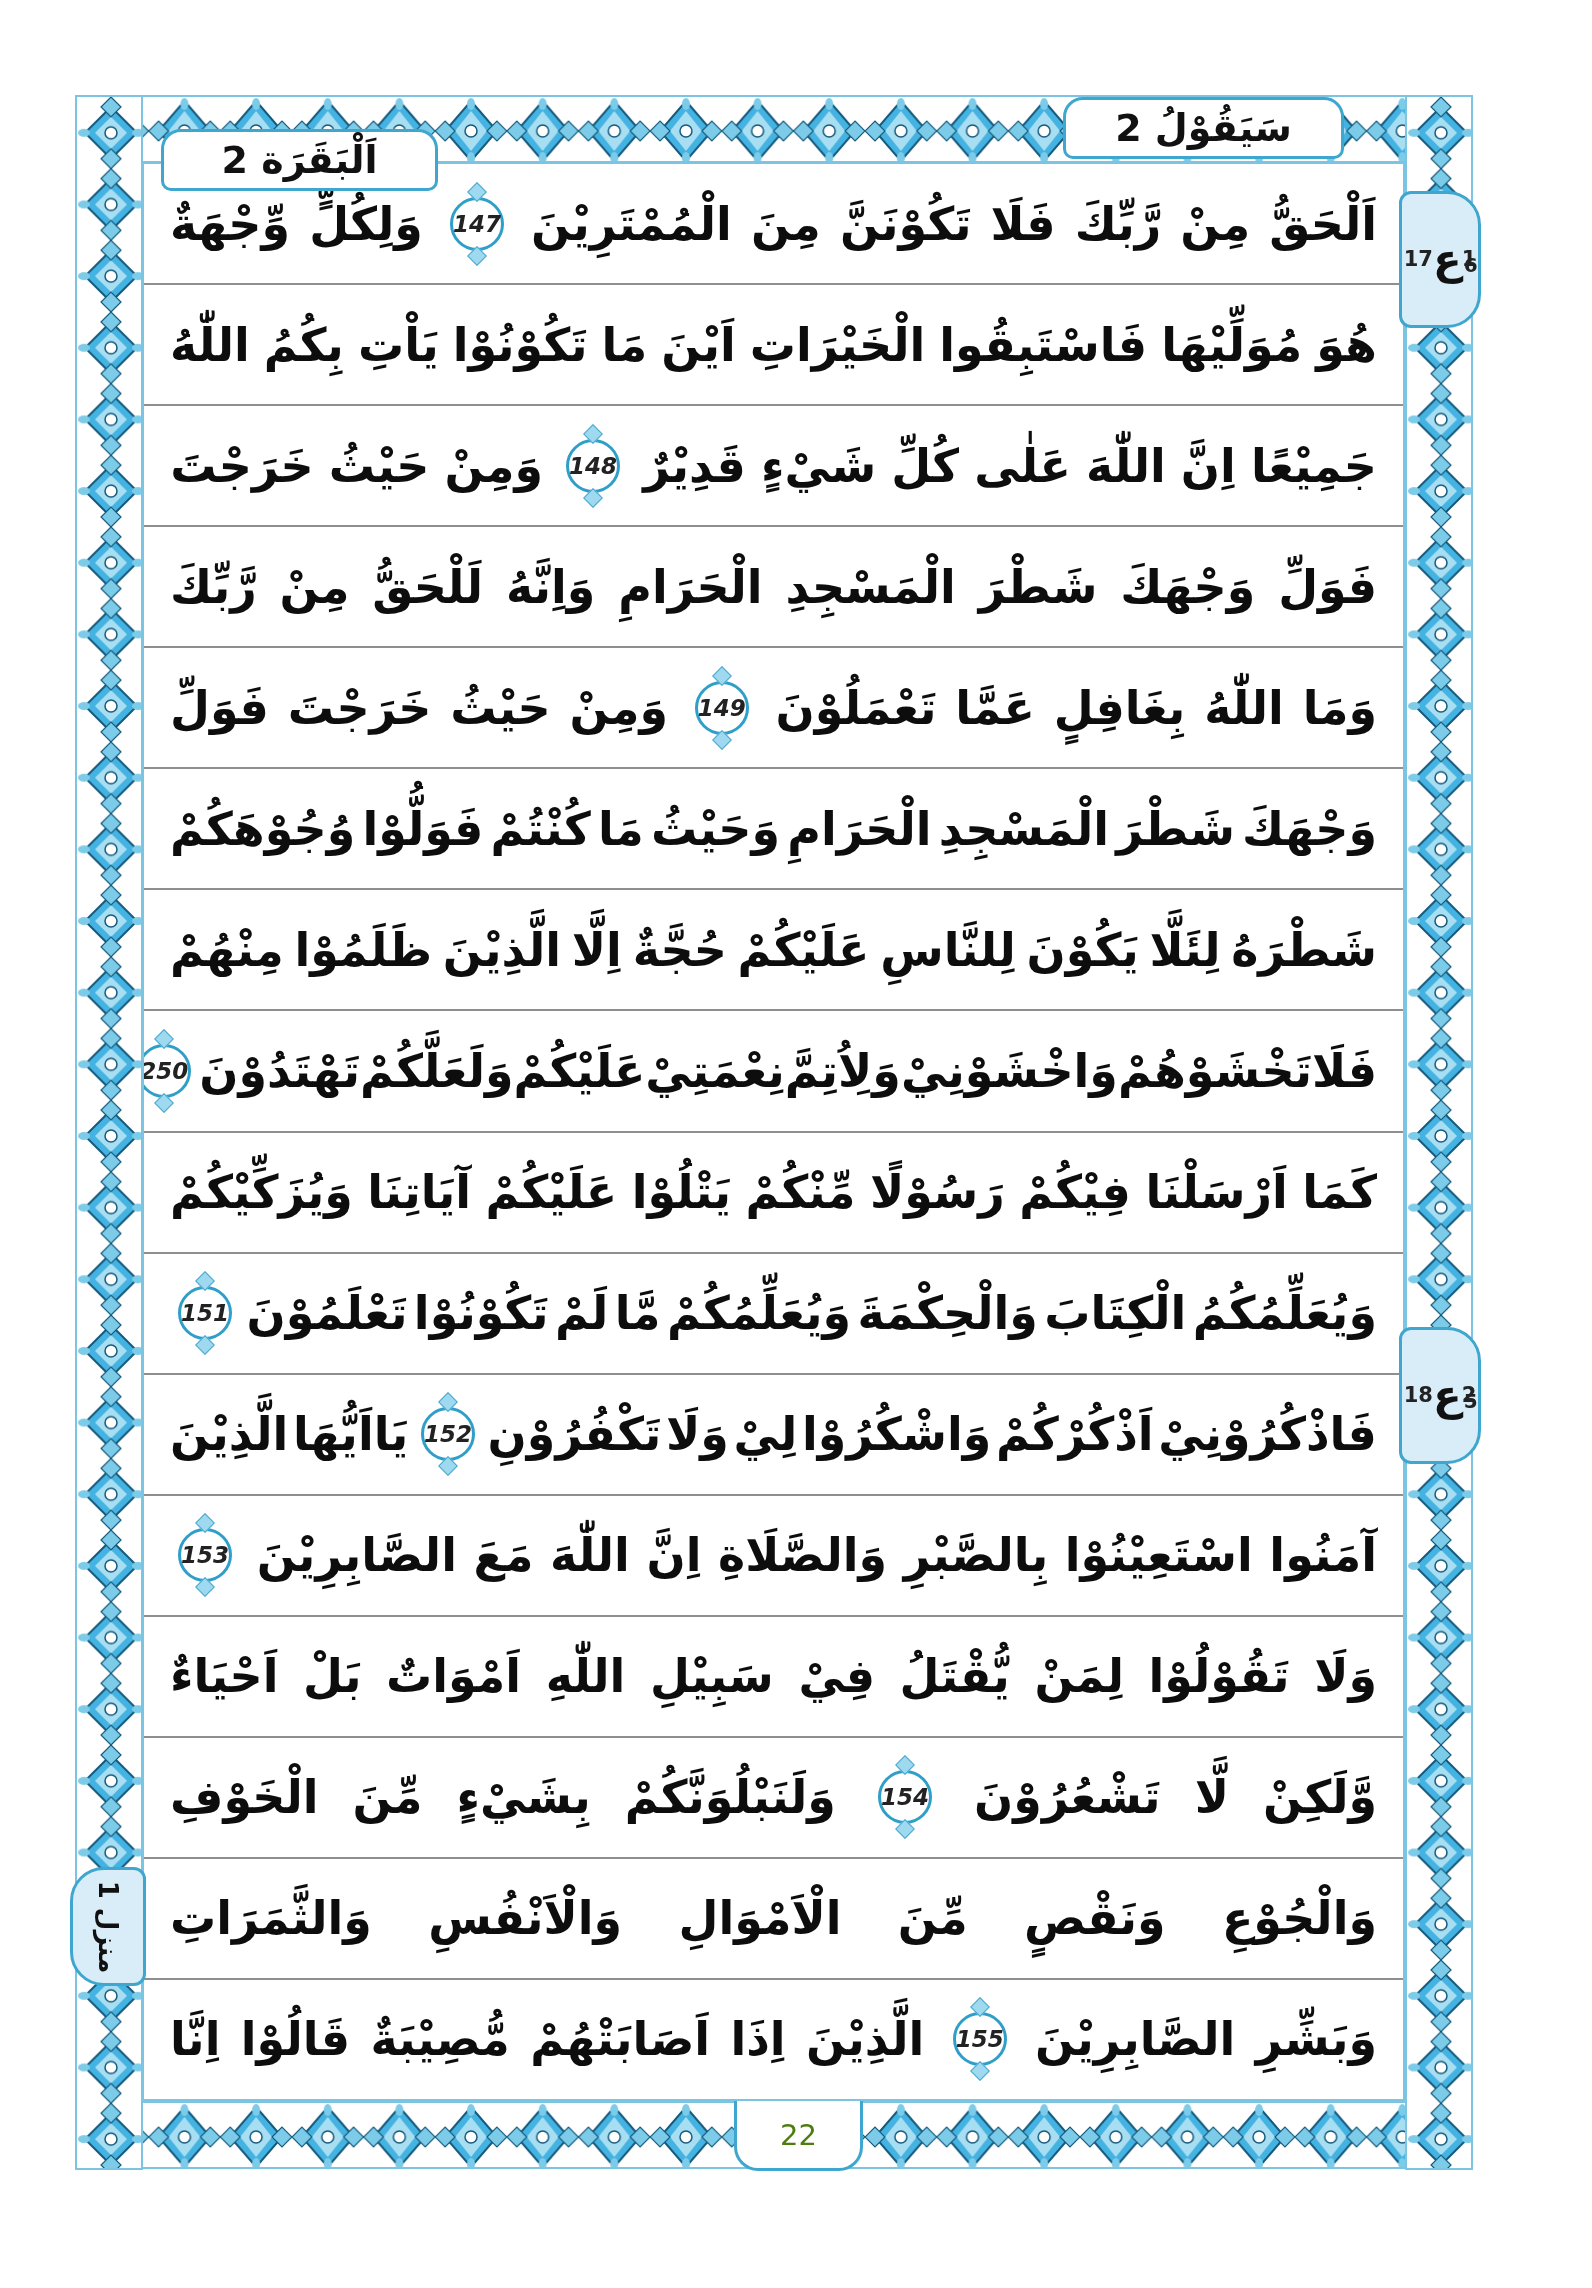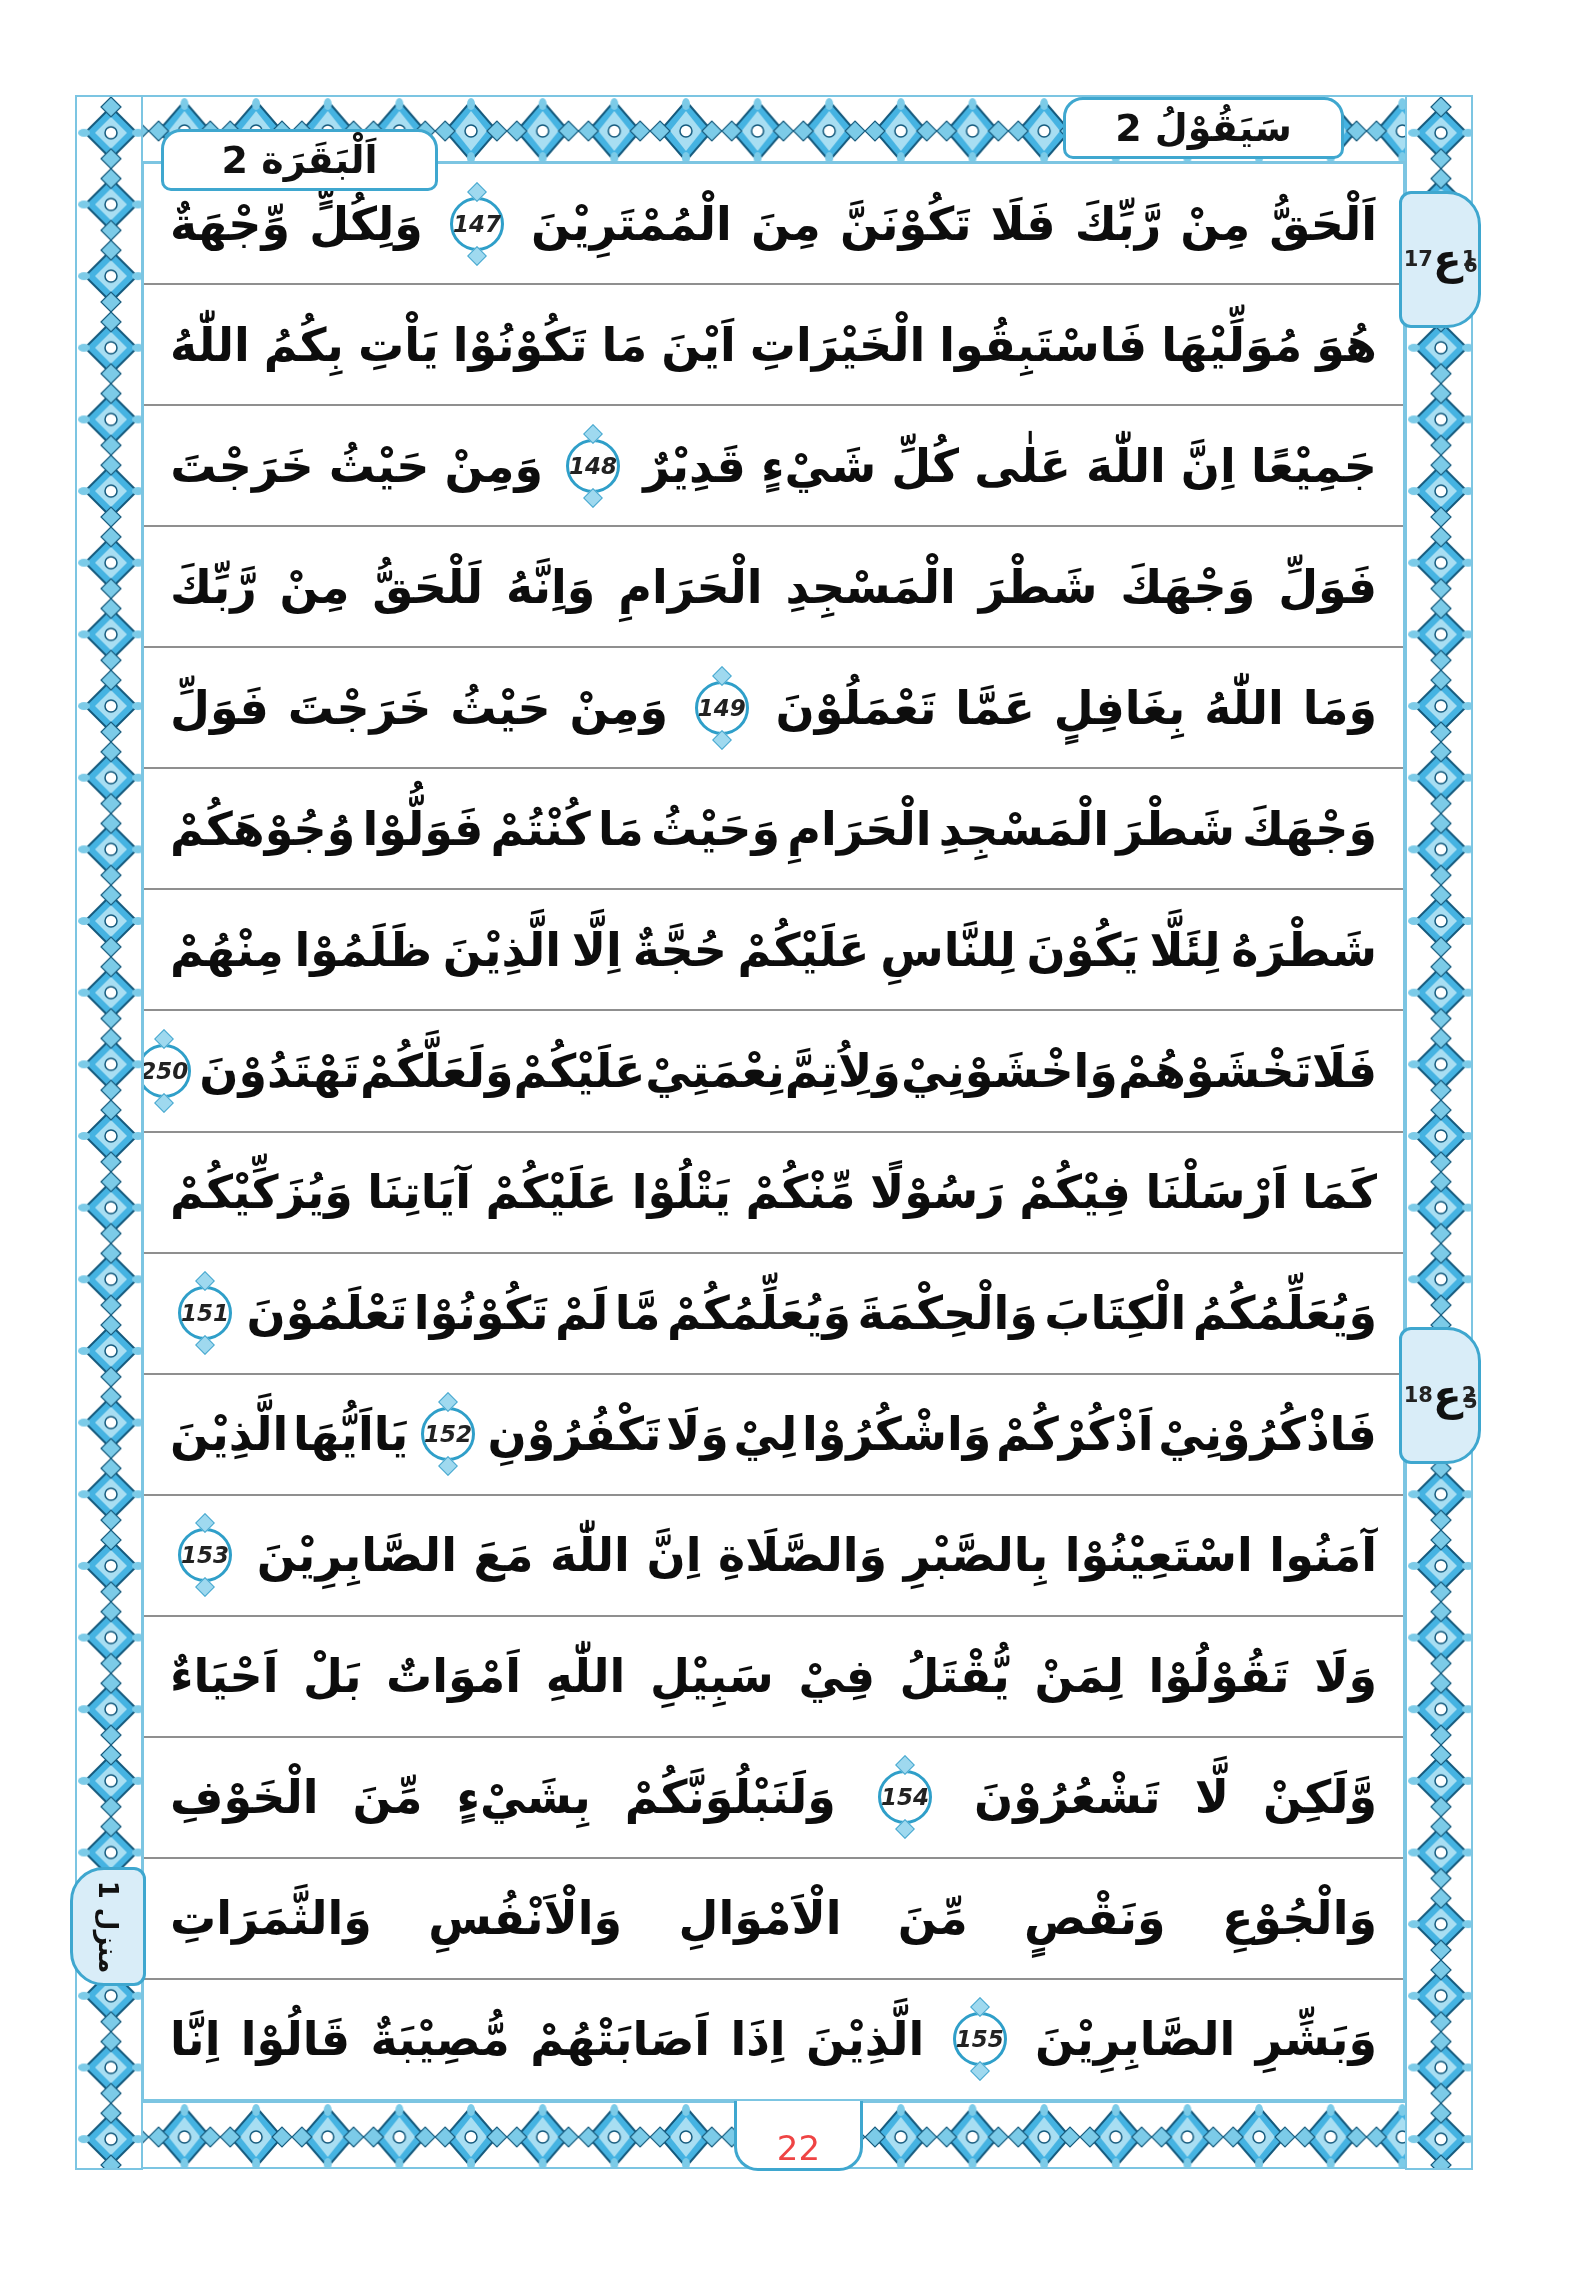--- a/index.html
+++ b/index.html
@@ -63,22 +63,22 @@
   .ltab{
     position:absolute;z-index:4;left:70px;top:1867px;width:76px;height:119px;
     background:#d9edf8;border:3px solid #3fa7cf;border-radius:34px 12px 12px 34px;
     display:flex;align-items:center;justify-content:center;box-sizing:border-box;
   }
   .ltab .manzil{transform:rotate(90deg);font-size:26px;font-weight:bold;color:#111;white-space:nowrap;direction:rtl;}
   
   .ptab{
     position:absolute;z-index:4;left:734px;top:2101px;width:129px;height:70px;
     background:#fff;border:3px solid #3fa7cf;border-top:none;border-radius:0 0 24px 24px;
-    display:flex;align-items:flex-end;justify-content:center;
-    font-size:34px;color:#ef4444;box-sizing:border-box;
+    display:flex;align-items:center;justify-content:center;
+    font-size:29px;color:#4d7c0f;box-sizing:border-box;
   }
 </style>
 </head>
 <body>
 
 <div class="page">
 
   <svg width="0" height="0" style="position:absolute" aria-hidden="true">
     <defs>
       <pattern id="ornH" width="72" height="68" patternUnits="userSpaceOnUse">

